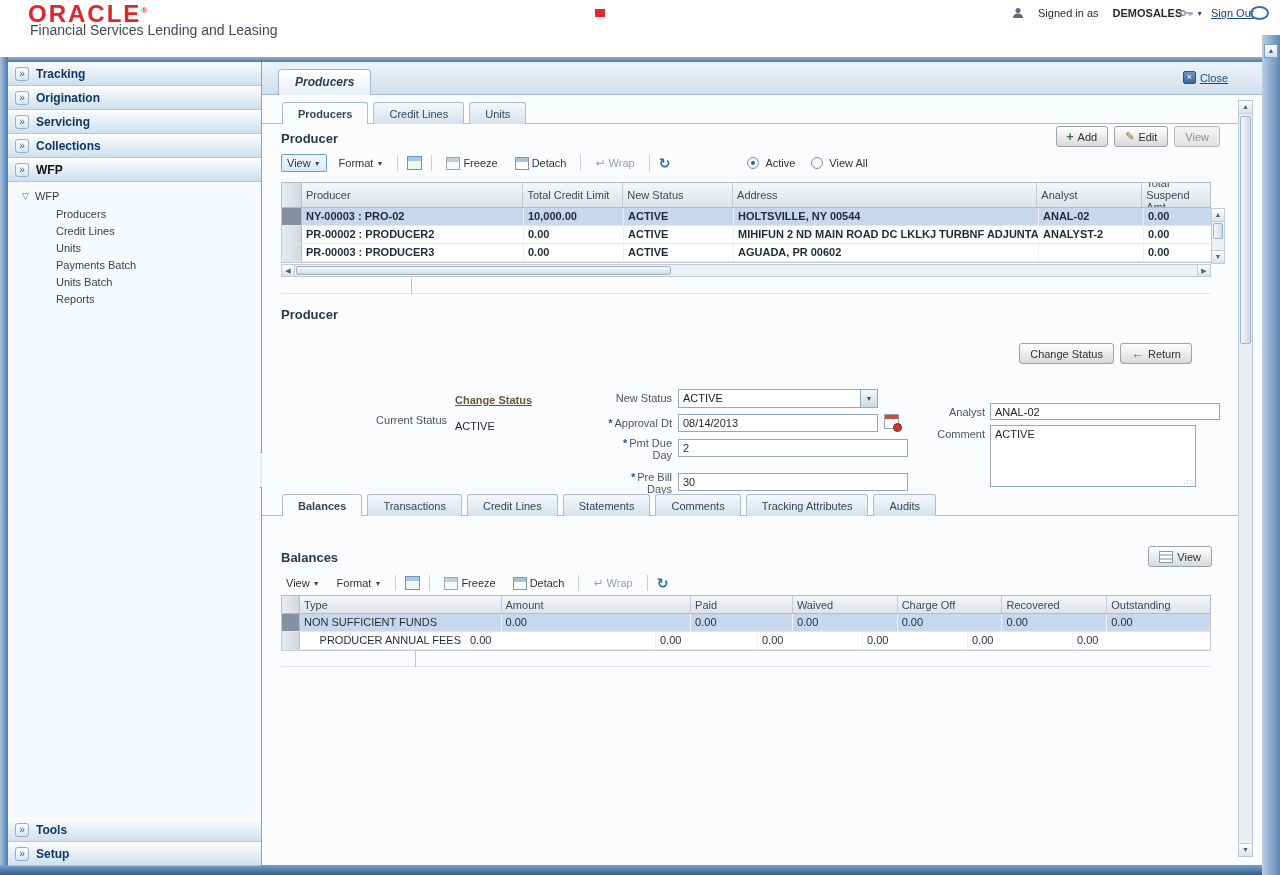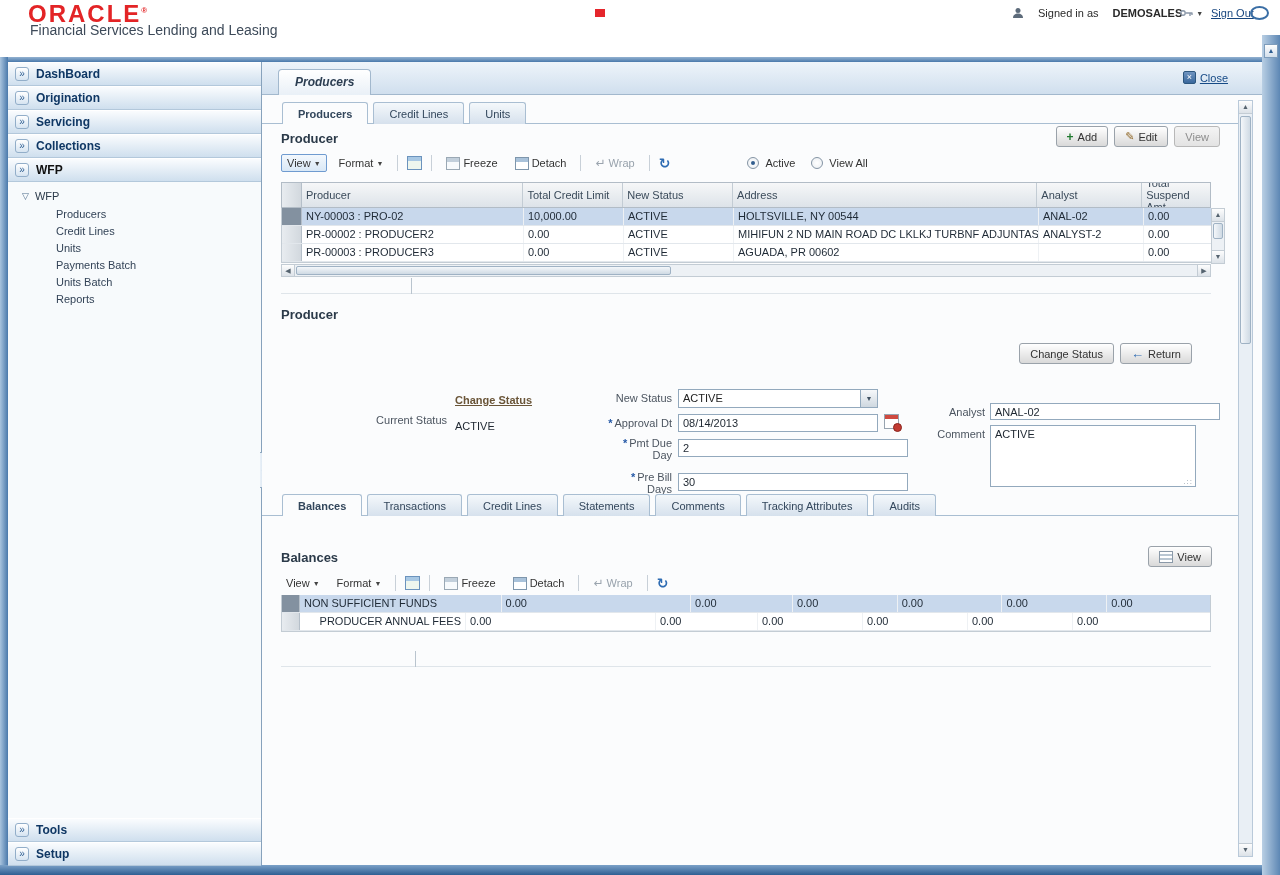--- a/index.html
+++ b/index.html
@@ -175,21 +175,21 @@
 
   <div class="frame-top"></div>
   <div class="frame-left"></div>
   <div class="frame-bottom"></div>
   <div class="frame-right"></div>
   <div class="frame-right-up">▲</div>
 
   <div id="sidebar">
     <div class="acc">
       <span class="chev">»</span>
-      <span class="lbl">DashBoard</span>
+      <span class="lbl">Tracking</span>
     </div>
     <div class="acc">
       <span class="chev">»</span>
       <span class="lbl">Origination</span>
     </div>
     <div class="acc">
       <span class="chev">»</span>
       <span class="lbl">Servicing</span>
     </div>
     <div class="acc">
@@ -298,21 +298,21 @@
       <div class="grid" style="left:19px; top:87px; width:944px;">
         <div class="g-head" style="height:26px; width:930px;">
           <div class="g-hcell gutter" style="width:20px;"></div>
           <div class="g-hcell" style="width:222px;">Producer</div>
           <div class="g-hcell" style="width:100px;">Total Credit Limit</div>
           <div class="g-hcell" style="width:110px;">New Status</div>
           <div class="g-hcell" style="width:305px;">Address</div>
           <div class="g-hcell" style="width:105px;">Analyst</div>
           <div class="g-hcell" style="width:68px; border-right:none; white-space:normal;">Total Suspend Amt</div>
         </div>
-        <div class="g-side" style="width:932px;">
+        <div class="g-side" style="width:932px;font-weight:bold;">
           <div class="g-row sel">
             <div class="g-cell gutter" style="width:20px;"></div>
             <div class="g-cell" style="width:222px;">NY-00003 : PRO-02</div>
             <div class="g-cell" style="width:100px;">10,000.00</div>
             <div class="g-cell" style="width:110px;">ACTIVE</div>
             <div class="g-cell" style="width:305px;">HOLTSVILLE, NY 00544</div>
             <div class="g-cell" style="width:105px;">ANAL-02</div>
             <div class="g-cell" style="width:68px; border-right:none;">0.00</div>
           </div>
           <div class="g-row">
@@ -434,20 +434,30 @@
         <div class="sep"></div>
         <div class="tbtn muted">
           <span class="ic-wrap">↵</span>
           <span>Wrap</span>
         </div>
         <div class="sep"></div>
         <div class="ic-refresh">↻</div>
       </div>
 
       <div class="grid" style="left:19px; top:500px; width:930px;">
+        <div class="g-head" style="height:19px; width:930px;">
+          <div class="g-hcell gutter" style="width:18px;"></div>
+          <div class="g-hcell" style="width:202px;">Type</div>
+          <div class="g-hcell" style="width:190px;">Amount</div>
+          <div class="g-hcell" style="width:102px;">Paid</div>
+          <div class="g-hcell" style="width:105px;">Waived</div>
+          <div class="g-hcell" style="width:105px;">Charge Off</div>
+          <div class="g-hcell" style="width:105px;">Recovered</div>
+          <div class="g-hcell" style="width:103px; border-right:none;">Outstanding</div>
+        </div>
         <div class="g-side" style="width:930px;">
           <div class="g-row sel">
             <div class="g-cell gutter" style="width:18px;"></div>
             <div class="g-cell" style="width:202px;">NON SUFFICIENT FUNDS</div>
             <div class="g-cell" style="width:190px;">0.00</div>
             <div class="g-cell" style="width:102px;">0.00</div>
             <div class="g-cell" style="width:105px;">0.00</div>
             <div class="g-cell" style="width:105px;">0.00</div>
             <div class="g-cell" style="width:105px;">0.00</div>
             <div class="g-cell" style="width:103px; border-right:none;">0.00</div>

